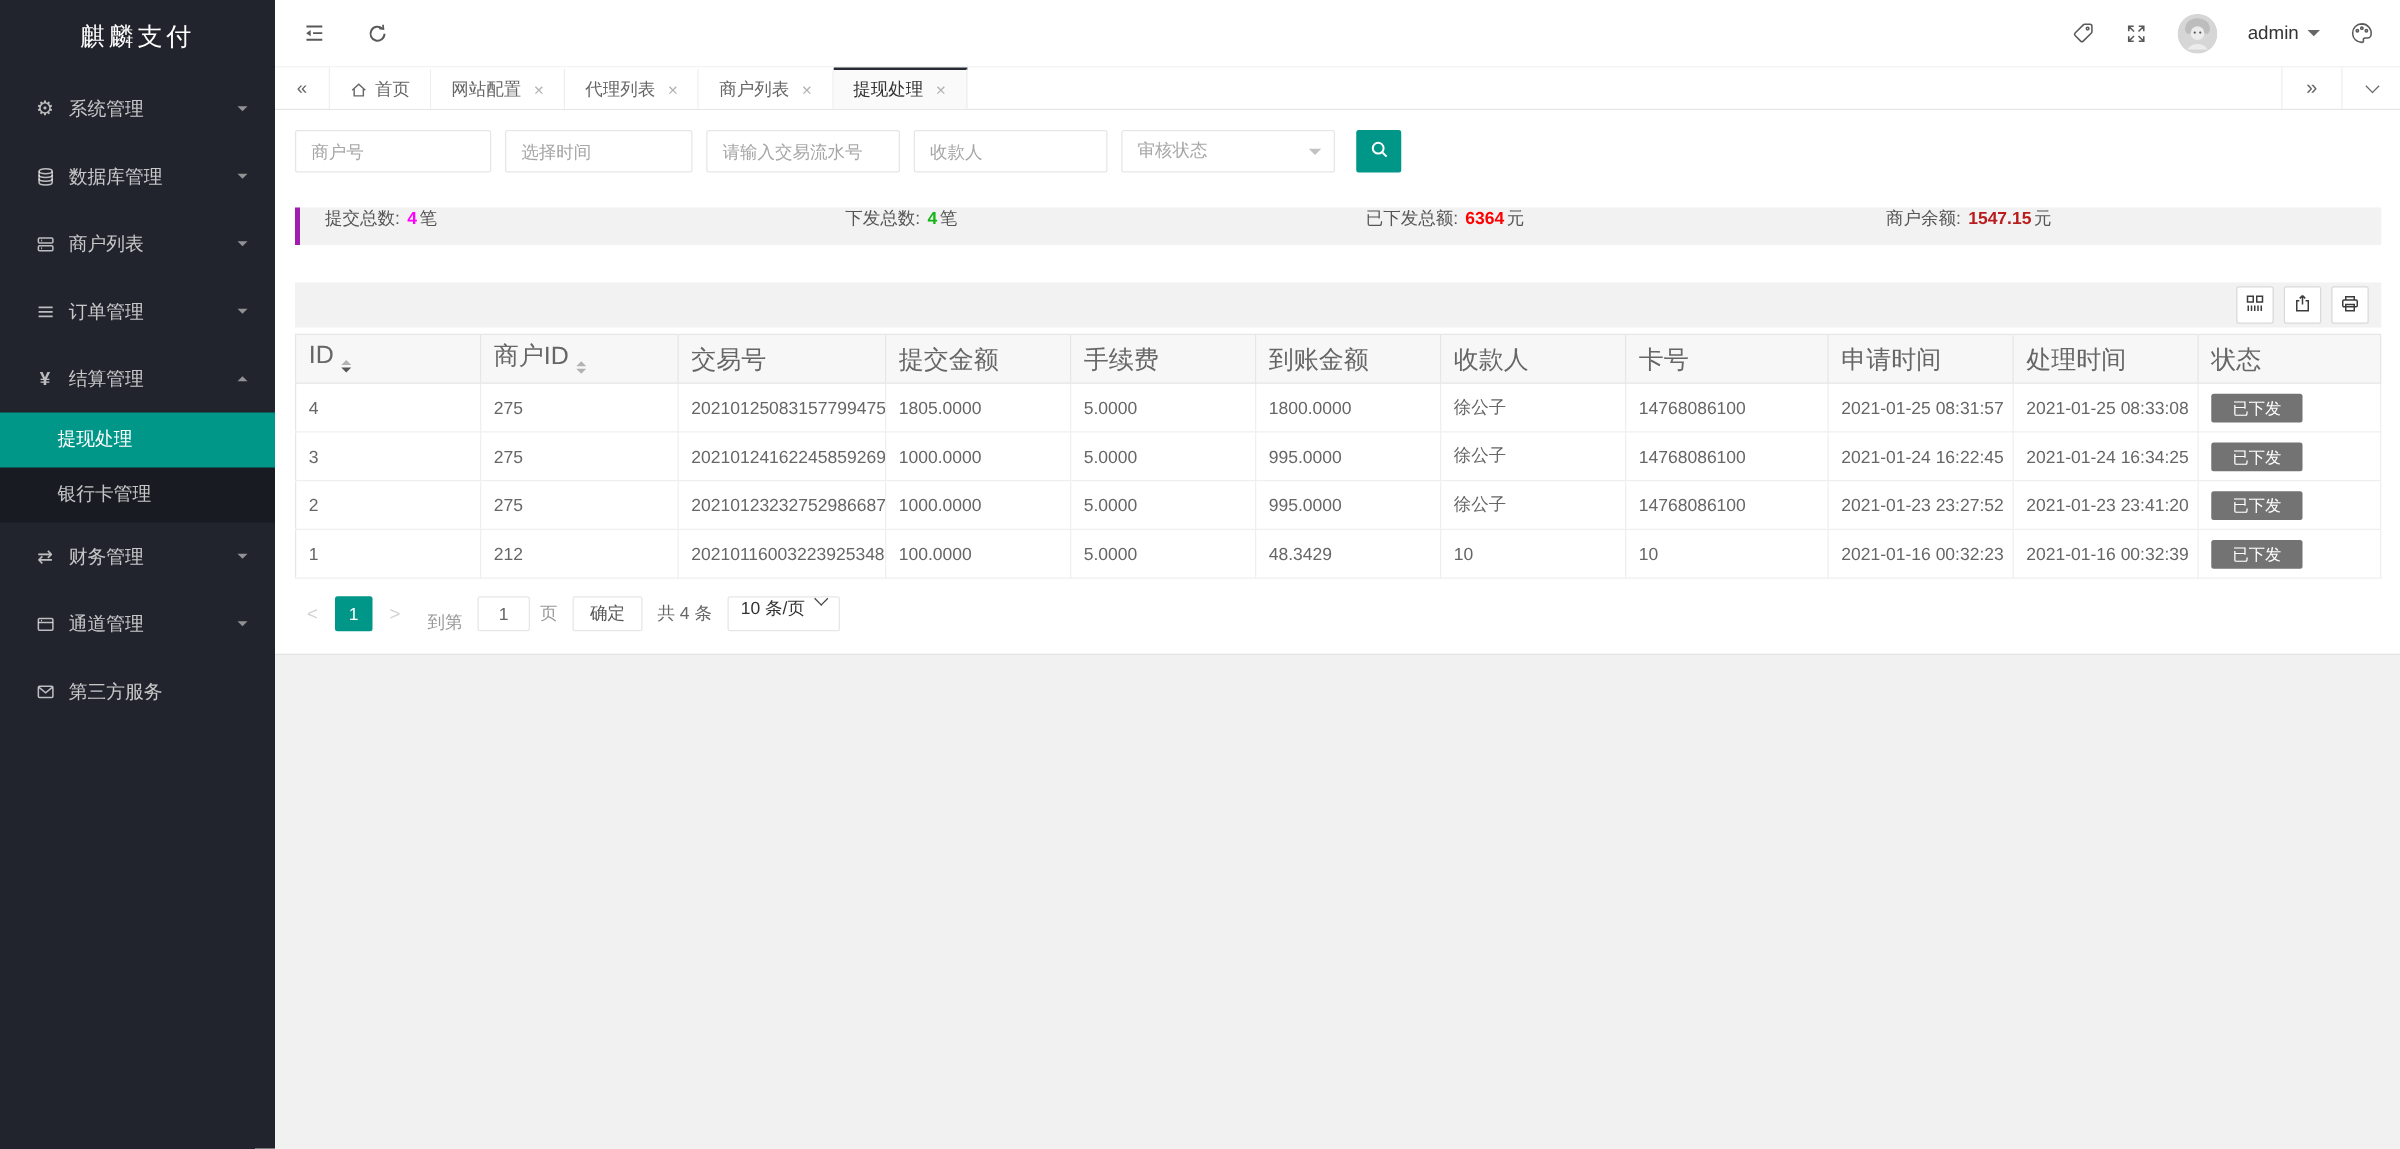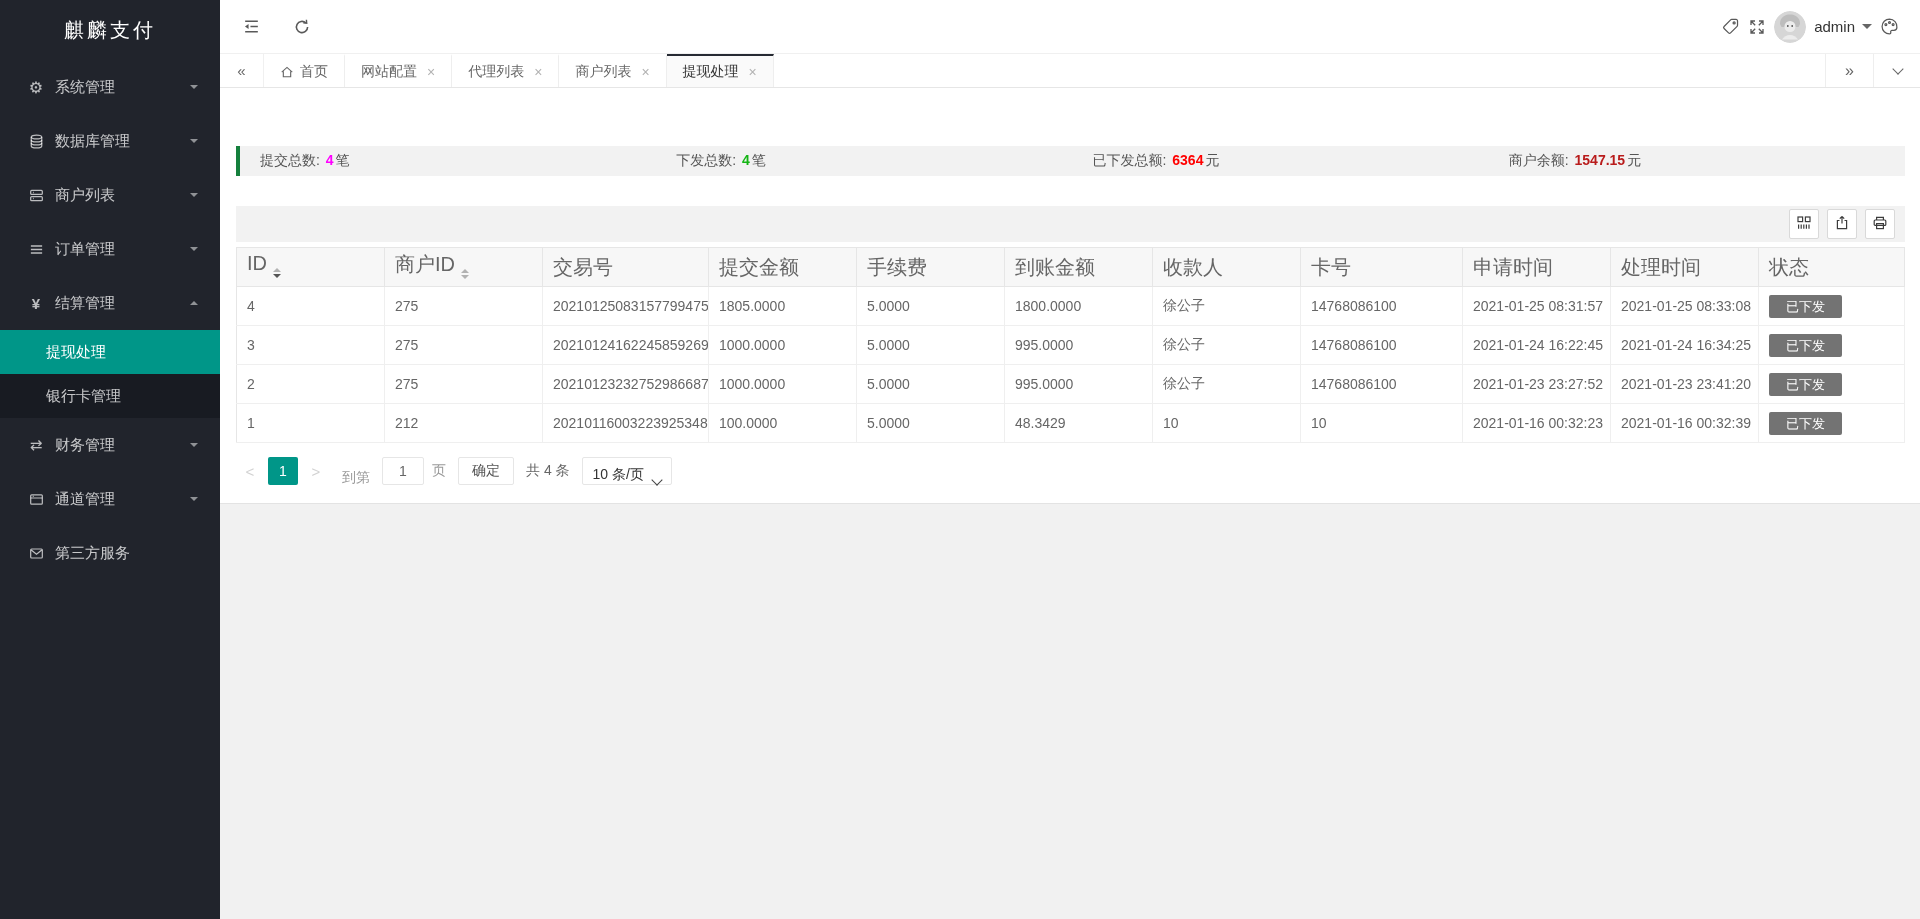--- a/index.html
+++ b/index.html
@@ -15,21 +15,21 @@
   .chev{width:0;height:0;border:4px solid transparent;border-top-color:rgba(255,255,255,.5);margin-top:4px}
   .chev.up{border-top-color:transparent;border-bottom-color:rgba(255,255,255,.5);margin-top:-4px}
   .submenu{background:#181b22}
   .sub-item{height:44px;line-height:44px;padding-left:46px;font-size:15px;color:rgba(255,255,255,.75);cursor:pointer}
   .sub-item.active{background:#009688;color:#fff}
 
   
   .main{flex:1;display:flex;flex-direction:column;height:100%}
   .topbar{height:54px;background:#fff;display:flex;align-items:center;justify-content:space-between;padding:0 22px;border-bottom:1px solid #f0f0f0;flex-shrink:0}
   .tb-left{display:flex;align-items:center;gap:32px}
-  .tb-right{display:flex;align-items:center;gap:8px}
+  .tb-right{display:flex;align-items:center;gap:24px}
   .tb-icon{color:#595959;display:inline-flex;cursor:pointer}
   .user{display:flex;align-items:center;gap:7px;color:#333;font-size:15px;cursor:pointer}
   .caret-down{width:0;height:0;border:5px solid transparent;border-top-color:#666;margin-top:5px}
   .avatar{width:32px;height:32px;border-radius:50%;overflow:hidden;display:inline-flex}
 
   
   .tabbar{height:34px;background:#fff;border-bottom:1px solid #e6e6e6;display:flex;align-items:stretch;flex-shrink:0}
   .tab-scroll{width:44px;display:flex;align-items:center;justify-content:center;color:#666;font-size:15px;cursor:pointer;border-right:1px solid #f0f0f0}
   #tabs{display:flex}
   .tab{display:flex;align-items:center;padding:0 16px;font-size:14px;color:#666;background:#fff;border-right:1px solid #eee;border-top:2px solid transparent;cursor:pointer;white-space:nowrap}
@@ -43,21 +43,21 @@
   
   .work{background:#fff;padding:16px;border-bottom:1px solid #e3e3e3}
   .filters{display:flex;align-items:center;gap:11px}
   .f-input{height:34px;border:1px solid #e6e6e6;border-radius:2px;padding:0 12px;font-size:14px;color:#666;outline:none;font-family:inherit;background:#fff}
   .f-input::placeholder{color:#a6a6a6}
   .w1{width:157px}.w2{width:150px}.w3{width:155px}.w4{width:155px}
   .f-select{width:171px;height:34px;border:1px solid #e6e6e6;border-radius:2px;display:flex;align-items:center;justify-content:space-between;padding:0 10px 0 12px;color:#a6a6a6;cursor:pointer;background:#fff}
   .f-select .caret-down{border-top-color:#c2c2c2}
   .search-btn{width:36px;height:34px;background:#009688;border:none;border-radius:2px;display:flex;align-items:center;justify-content:center;cursor:pointer;margin-left:6px}
 
-  .stats{margin-top:42px;height:30px;background:#f2f2f2;border-left:4px solid #15803d;display:flex;align-items:center}
+  .stats{margin-top:28px;height:30px;background:#f2f2f2;border-left:4px solid #a21caf;display:flex;align-items:flex-start}
   .stat{width:25%;padding-left:20px;font-size:14px;color:#555}
   .stat b{margin:0 2px}
 
   .toolbar{margin-top:30px;height:36px;background:#f2f2f2;display:flex;align-items:center;justify-content:flex-end;gap:8px;padding-right:10px}
   .tool-btn{width:30px;height:30px;background:#fff;border:1px solid #d9d9d9;border-radius:2px;display:flex;align-items:center;justify-content:center;color:#3c3c3c;cursor:pointer}
 
   table{width:100%;border-collapse:collapse;table-layout:fixed;margin-top:5px;border:1px solid #e6e6e6}
   th{height:39px;background:#f7f7f7;font-weight:normal;text-align:left;padding:0 10px;color:#666;border-right:1px solid #e6e6e6;border-bottom:1px solid #e6e6e6;font-size:20px;white-space:nowrap}
   td{height:39px;padding:0 10px;color:#666;border-right:1px solid #efefef;border-bottom:1px solid #efefef;font-size:14px;white-space:nowrap;overflow:hidden;background:#fff}
   .badge{display:inline-block;background:#737373;color:#fff;font-size:13px;line-height:1;padding:5px 17px;border-radius:2px}
@@ -68,21 +68,21 @@
   .sort.desc .down{border-top-color:#555}
 
   .pagination{display:flex;align-items:center;margin-top:12px;font-size:14px;color:#666}
   .pg-prev,.pg-next{width:28px;height:28px;display:flex;align-items:center;justify-content:center;color:#d2d2d2;font-size:15px;cursor:pointer}
   .pg-cur{min-width:30px;height:28px;background:#009688;color:#fff;display:flex;align-items:center;justify-content:center;border-radius:2px;margin:0 4px;cursor:pointer}
   .pg-goto{color:#999;margin:14px 4px 0 12px}
   .pg-input{width:42px;height:28px;border:1px solid #e6e6e6;border-radius:2px;text-align:center;color:#666;font-size:14px;outline:none;margin:0 8px;font-family:inherit}
   .pg-page{color:#999}
   .pg-btn{height:28px;padding:0 13px;margin:0 12px;background:#fff;border:1px solid #e6e6e6;border-radius:2px;color:#555;font-size:14px;cursor:pointer;font-family:inherit}
   .pg-total{margin-right:12px}
-  .pg-size{height:28px;border:1px solid #e6e6e6;border-radius:2px;display:flex;align-items:flex-end;padding:0 10px;gap:9px;cursor:pointer;color:#333;background:#fff}
+  .pg-size{height:28px;border:1px solid #e6e6e6;border-radius:2px;display:flex;align-items:flex-start;padding:0 10px;gap:9px;cursor:pointer;color:#333;background:#fff}
   .pg-size .chev2{border-color:#444;margin-top:-3px}
   .filler{flex:1;background:#f1f1f1}
 </style>
 </head>
 <body>
 
 <aside class="sidebar">
   <div class="logo">麒麟支付</div>
   <nav id="side-menu">
       <div class="nav-item">
@@ -248,20 +248,36 @@
       </div>
     <div class="tab-ctrls">
       <span class="tab-ctrl">»</span>
       <span class="tab-ctrl">
           <i class="chev2"></i>
         </span>
     </div>
   </div>
 
   <div class="work">
+    <div class="filters">
+      <input class="f-input w1" placeholder="商户号" style="">
+      <input class="f-input w2" placeholder="选择时间" style="">
+      <input class="f-input w3" placeholder="请输入交易流水号" style="">
+      <input class="f-input w4" placeholder="收款人" style="">
+      <div class="f-select">
+        <span>审核状态</span>
+        <i class="caret-down"></i>
+      </div>
+      <button class="search-btn">
+        <span><svg width="15" height="15" viewBox="0 0 16 16" fill="none" stroke="#fff" stroke-width="1.7">
+              <circle cx="7" cy="7" r="4.6"></circle>
+              <path d="M10.6 10.6L14.2 14.2"></path>
+            </svg></span>
+      </button>
+    </div>
 
     <div class="stats" id="stats">
         <div class="stat"><span>提交总数: </span><b style="color:#ff00ff">4</b><span>笔</span></div>
         <div class="stat"><span>下发总数: </span><b style="color:#15b515">4</b><span>笔</span></div>
         <div class="stat"><span>已下发总额: </span><b style="color:#ff0000">6364</b><span>元</span></div>
         <div class="stat"><span>商户余额: </span><b style="color:#b91c1c">1547.15</b><span>元</span></div>
       </div>
 
     <div class="toolbar">
       <span id="tool-btns" style="display:flex;gap:8px">

